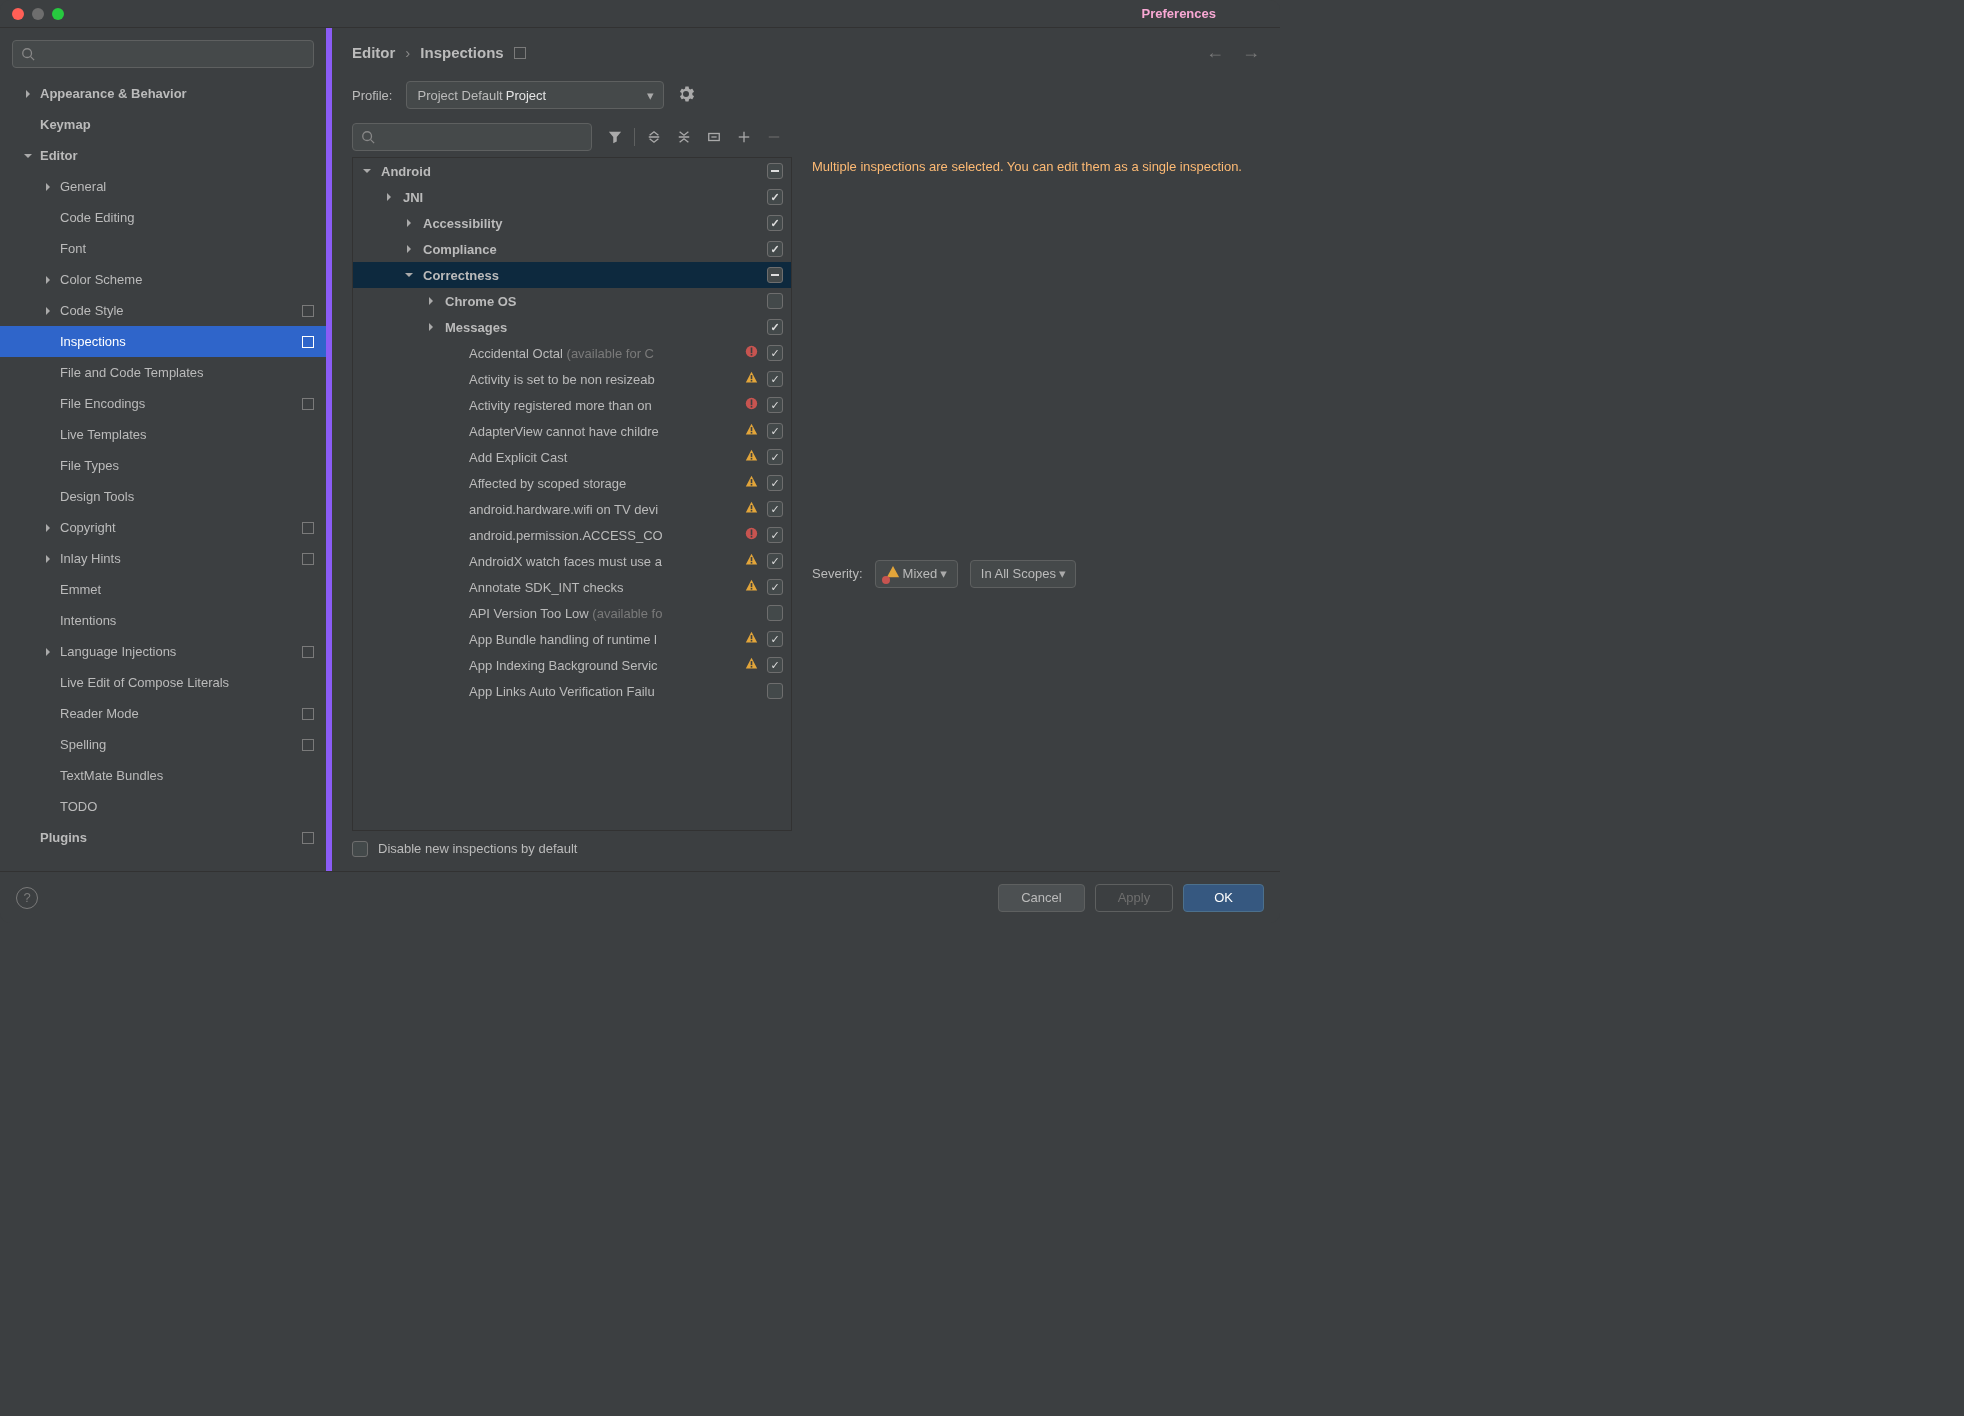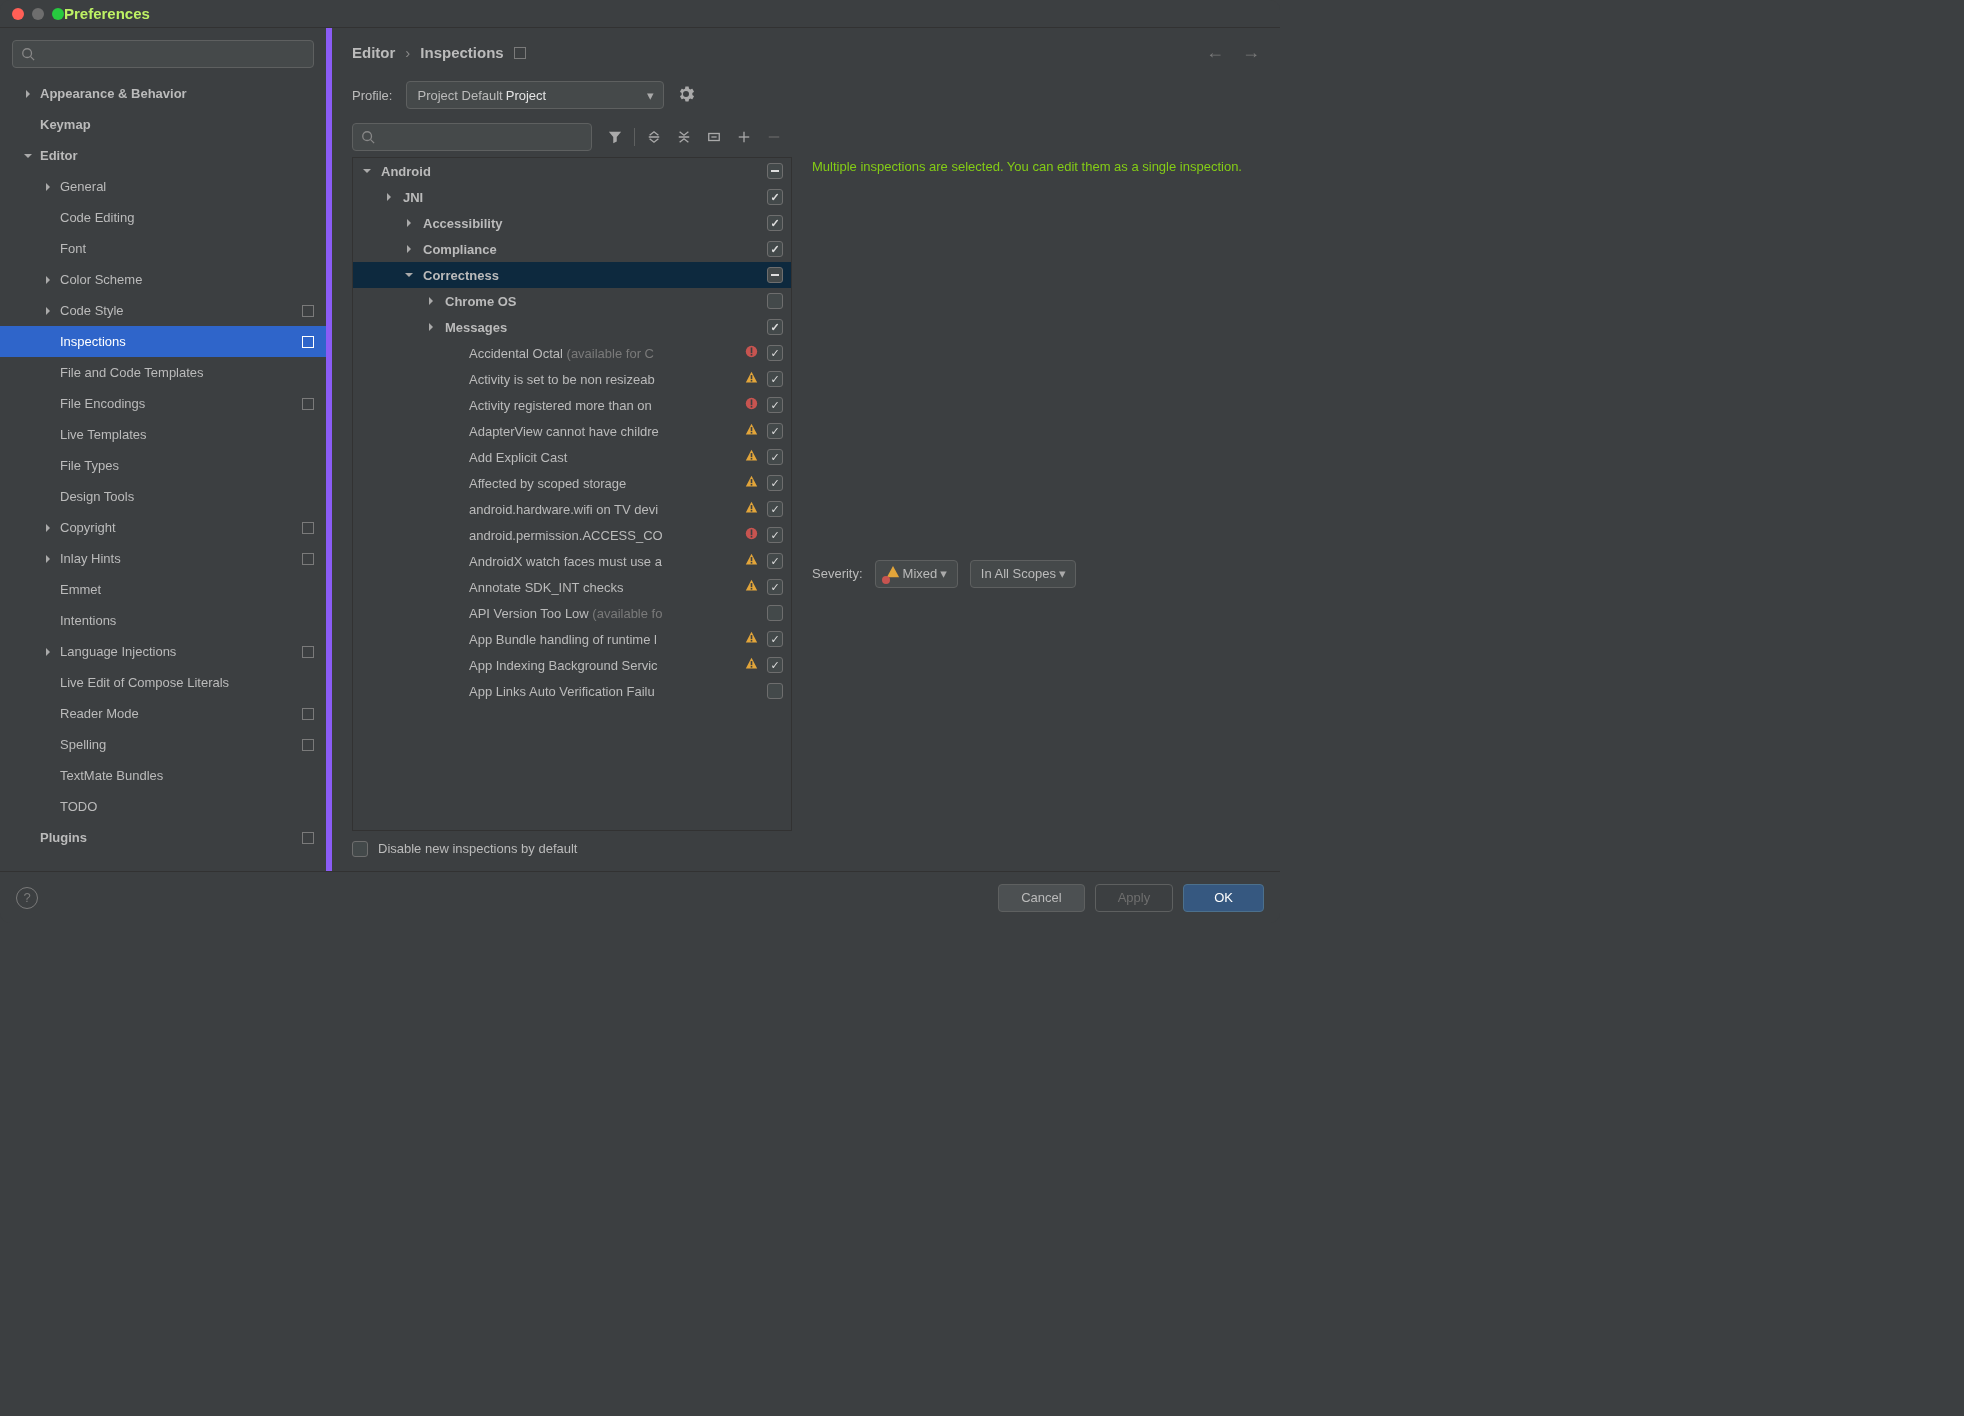--- a/index.html
+++ b/index.html
@@ -24,21 +24,21 @@
   display: flex;
   align-items: center;
   padding: 0 12px;
   border-bottom: 1px solid #323232;
 }
 .traffic-lights { display: flex; gap: 8px; }
 .traffic-light { width: 12px; height: 12px; border-radius: 50%; }
 .traffic-light.red { background: #ff5f56; }
 .traffic-light.yellow { background: #6e6e6e; }
 .traffic-light.green { background: #27c93f; }
-.titlebar-title { flex: 1; text-align: left; color: #bef264; font-weight: 600; font-size: 15px; }
+.titlebar-title { flex: 1; text-align: right; color: #f9a8d4; font-weight: 600; font-size: 13px; }
 .body-area {
   display: flex;
   flex: 1;
   overflow: hidden;
 }
 .sidebar {
   width: 332px;
   background: #3c3f41;
   border-right: 6px solid #8b5cf6;
   display: flex;
@@ -158,21 +158,21 @@
 }
 .insp-row .chev { width: 12px; margin-right: 6px; display:flex; align-items:center; color:#aaa; }
 .ins-indent-1 { padding-left: 10px; }
 .ins-indent-2 { padding-left: 32px; }
 .ins-indent-3 { padding-left: 52px; }
 .ins-indent-4 { padding-left: 74px; }
 .ins-indent-5 { padding-left: 98px; }
 .detail-pane {
   flex: 1; display: flex; flex-direction: column;
 }
-.detail-text { color: #84cc16; line-height: 1.5; margin-bottom: auto; }
+.detail-text { color: #fdba74; line-height: 1.5; margin-bottom: auto; }
 .severity-row {
   display: flex; align-items: center; gap: 12px; margin: 140px 0  auto 0;
 }
 .severity-row .dropdown { height: 28px; align-items: center; }
 .disable-row {
   display: flex; align-items: flex-start; gap: 10px; margin: 10px 0 14px 0;
 }
 .disable-row .chk {
   width: 16px; height: 16px; border: 1px solid #6e6e6e; border-radius: 3px; background: #43494a;
 }

